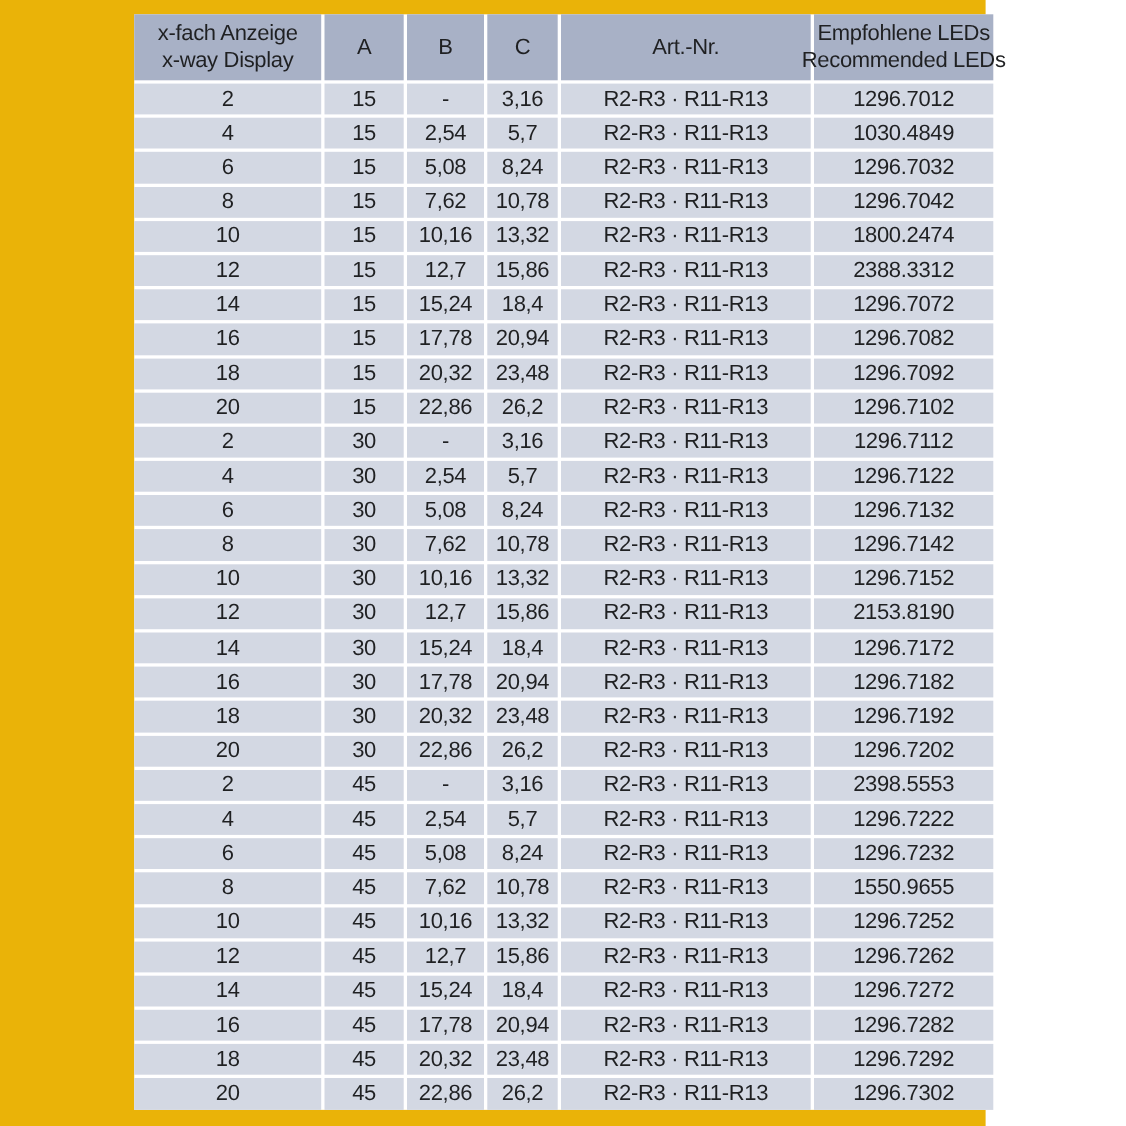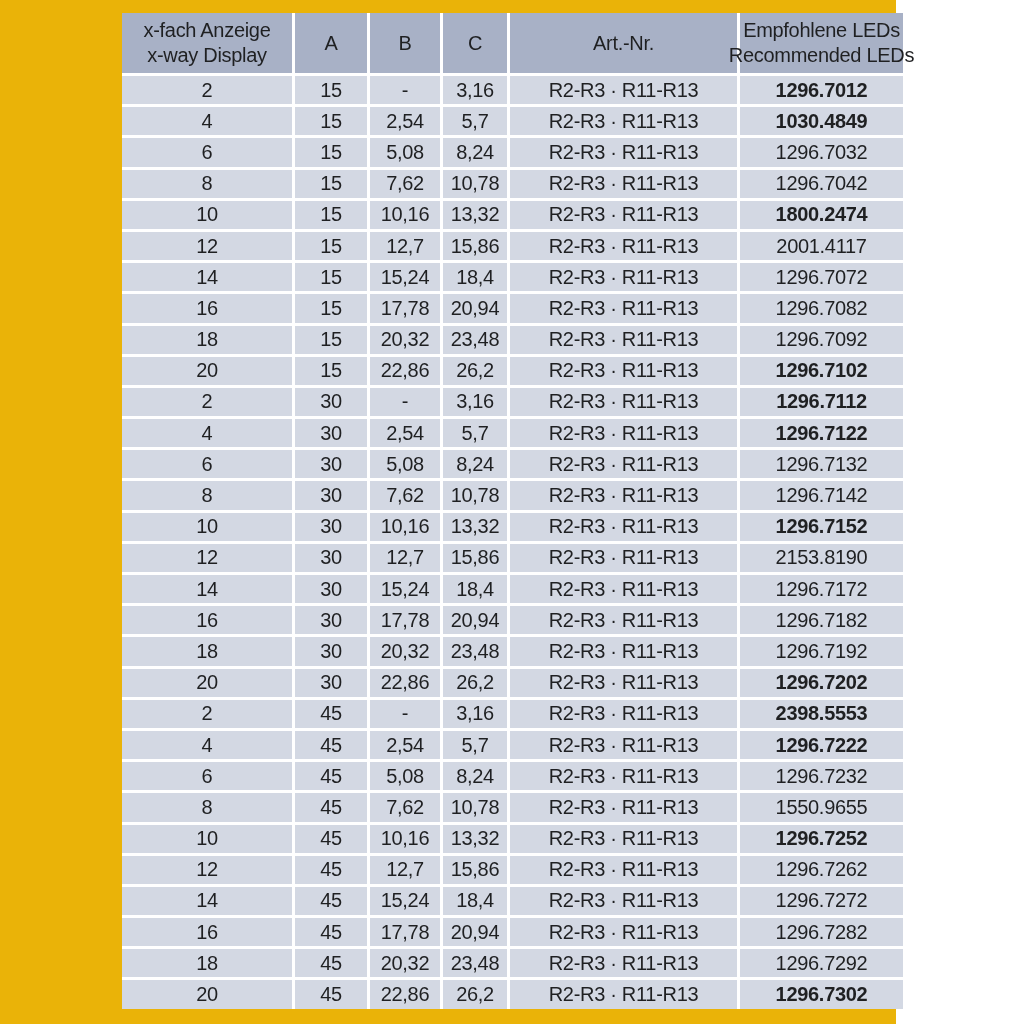--- a/index.html
+++ b/index.html
@@ -44,21 +44,21 @@
   .td {
     background: var(--row-bg, #d3d8e3);
     color: var(--text-color, #1f2022);
     display: flex;
     align-items: center;
     justify-content: center;
     font-size: 20px;
     letter-spacing: -0.3px;
     white-space: nowrap;
   }
-  .td.bold { font-weight: 700; }
+  .td.bold { font-weight: 400; }
 </style>
 </head>
 <body>
 
 <div class="page">
   <div class="spec-table">
     <div class="th">
       <span>x-fach Anzeige</span>
       <span>x-way Display</span>
     </div>
@@ -115,21 +115,21 @@
     <div class="td">R2-R3 · R11-R13</div>
     <div class="td art bold">1800.2474</div>
   </div>
 
   <div class="tr">
     <div class="td">12</div>
     <div class="td">15</div>
     <div class="td">12,7</div>
     <div class="td">15,86</div>
     <div class="td">R2-R3 · R11-R13</div>
-    <div class="td art">2001.4117</div>
+    <div class="td art">2388.3312</div>
   </div>
 
   <div class="tr">
     <div class="td">14</div>
     <div class="td">15</div>
     <div class="td">15,24</div>
     <div class="td">18,4</div>
     <div class="td">R2-R3 · R11-R13</div>
     <div class="td art">1296.7072</div>
   </div>

